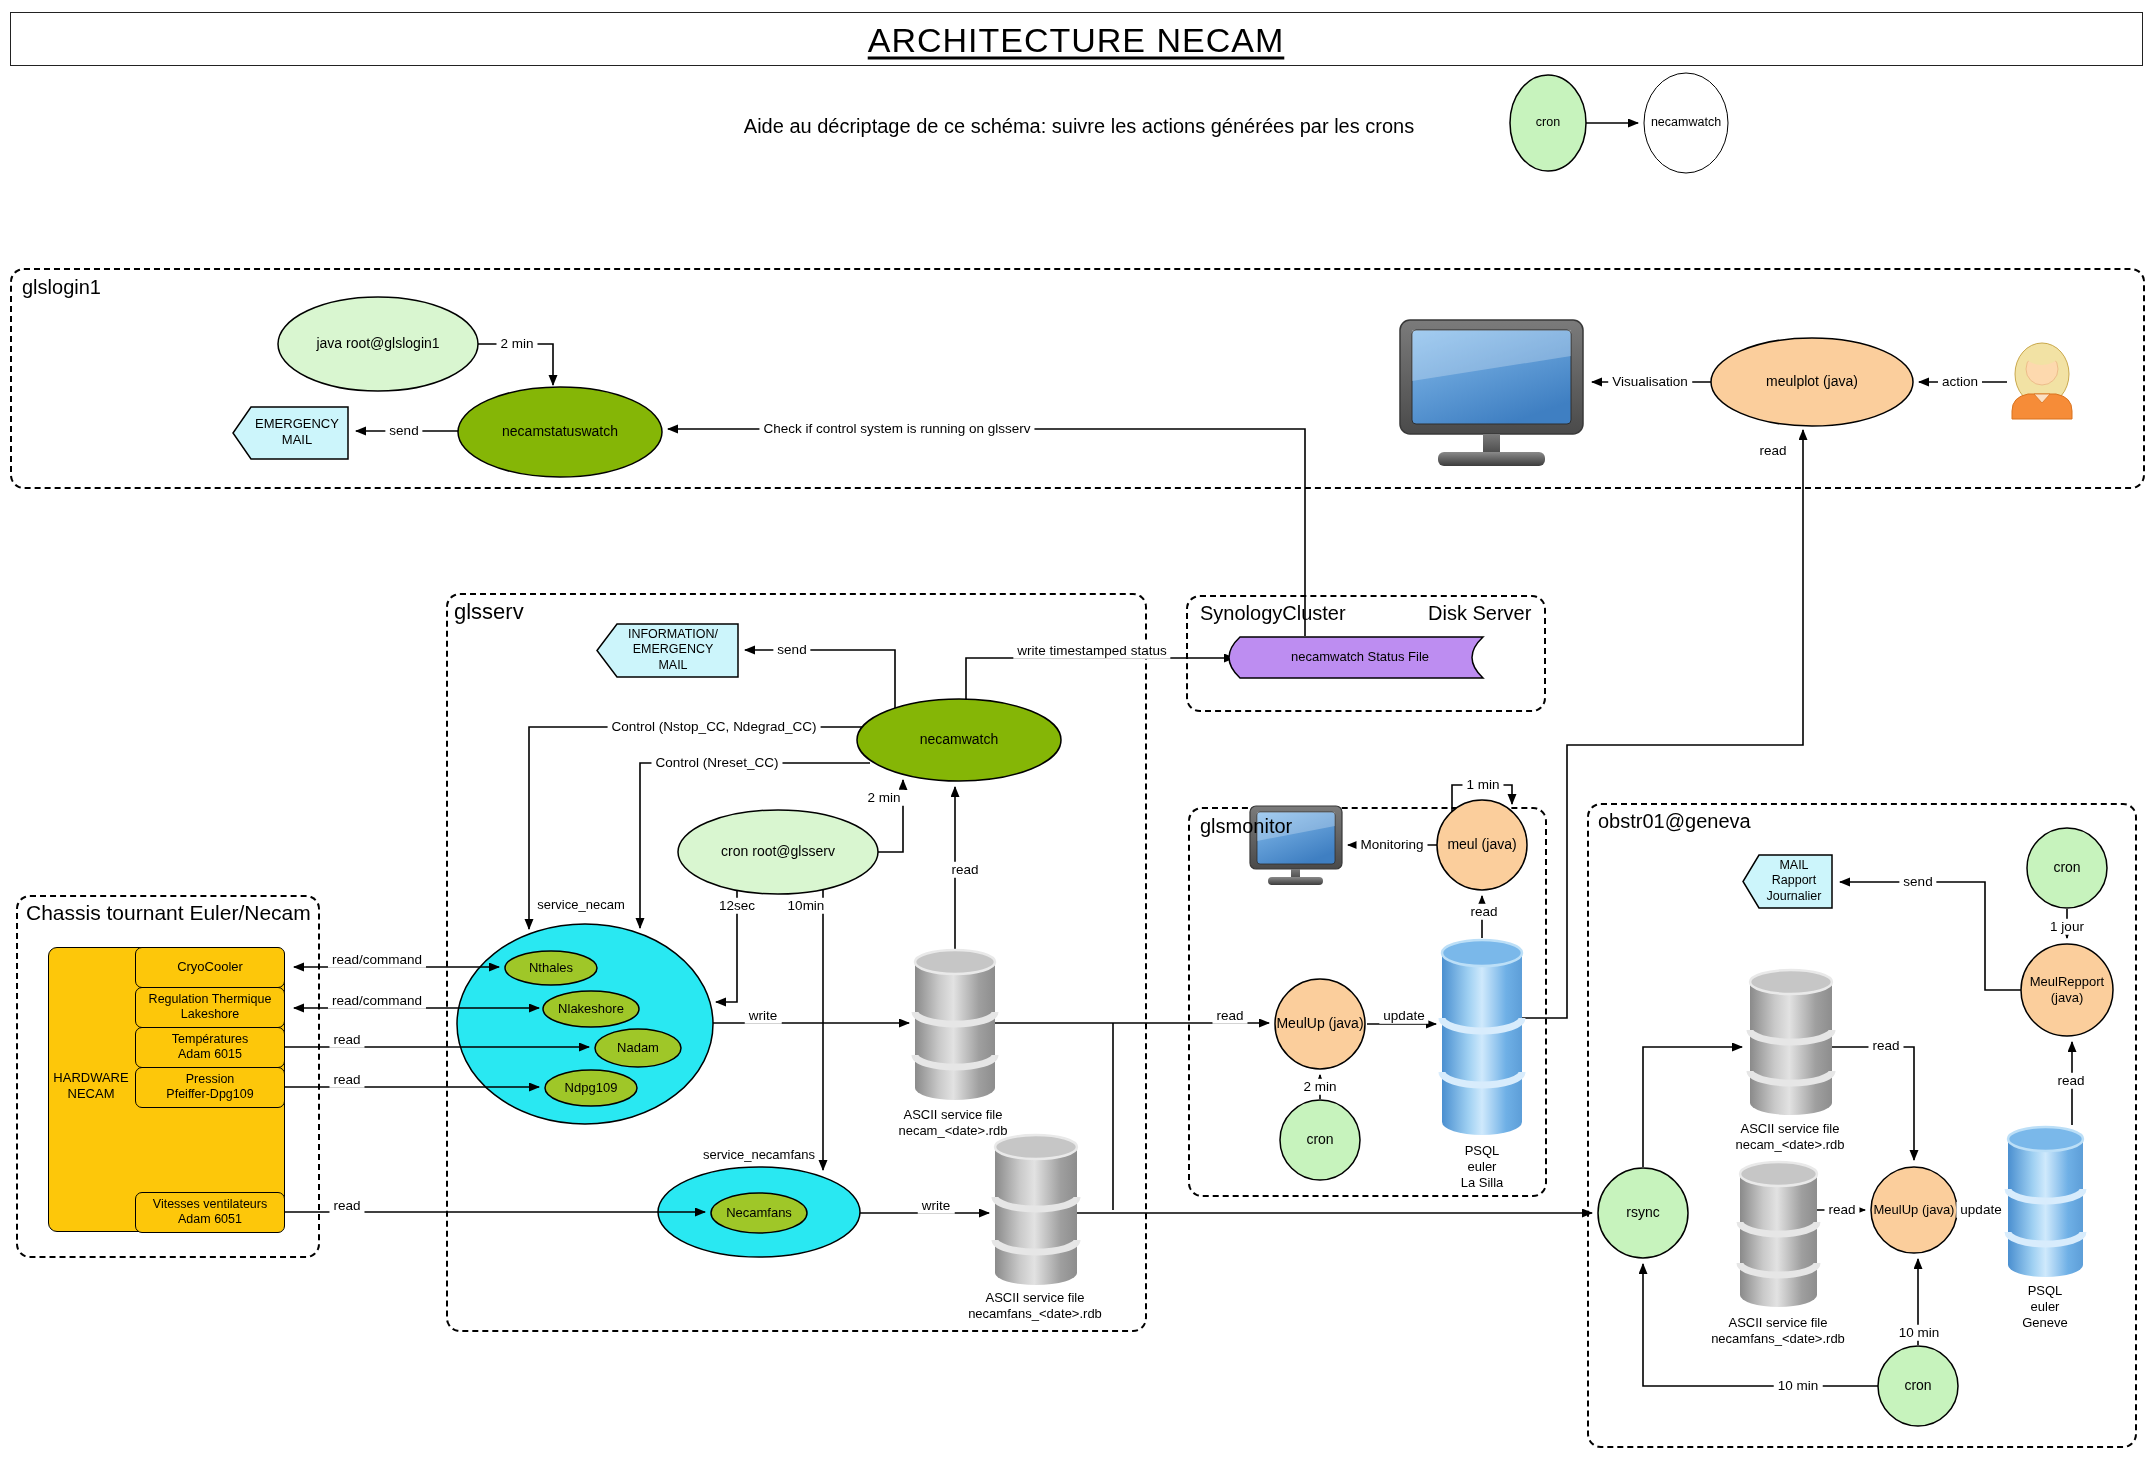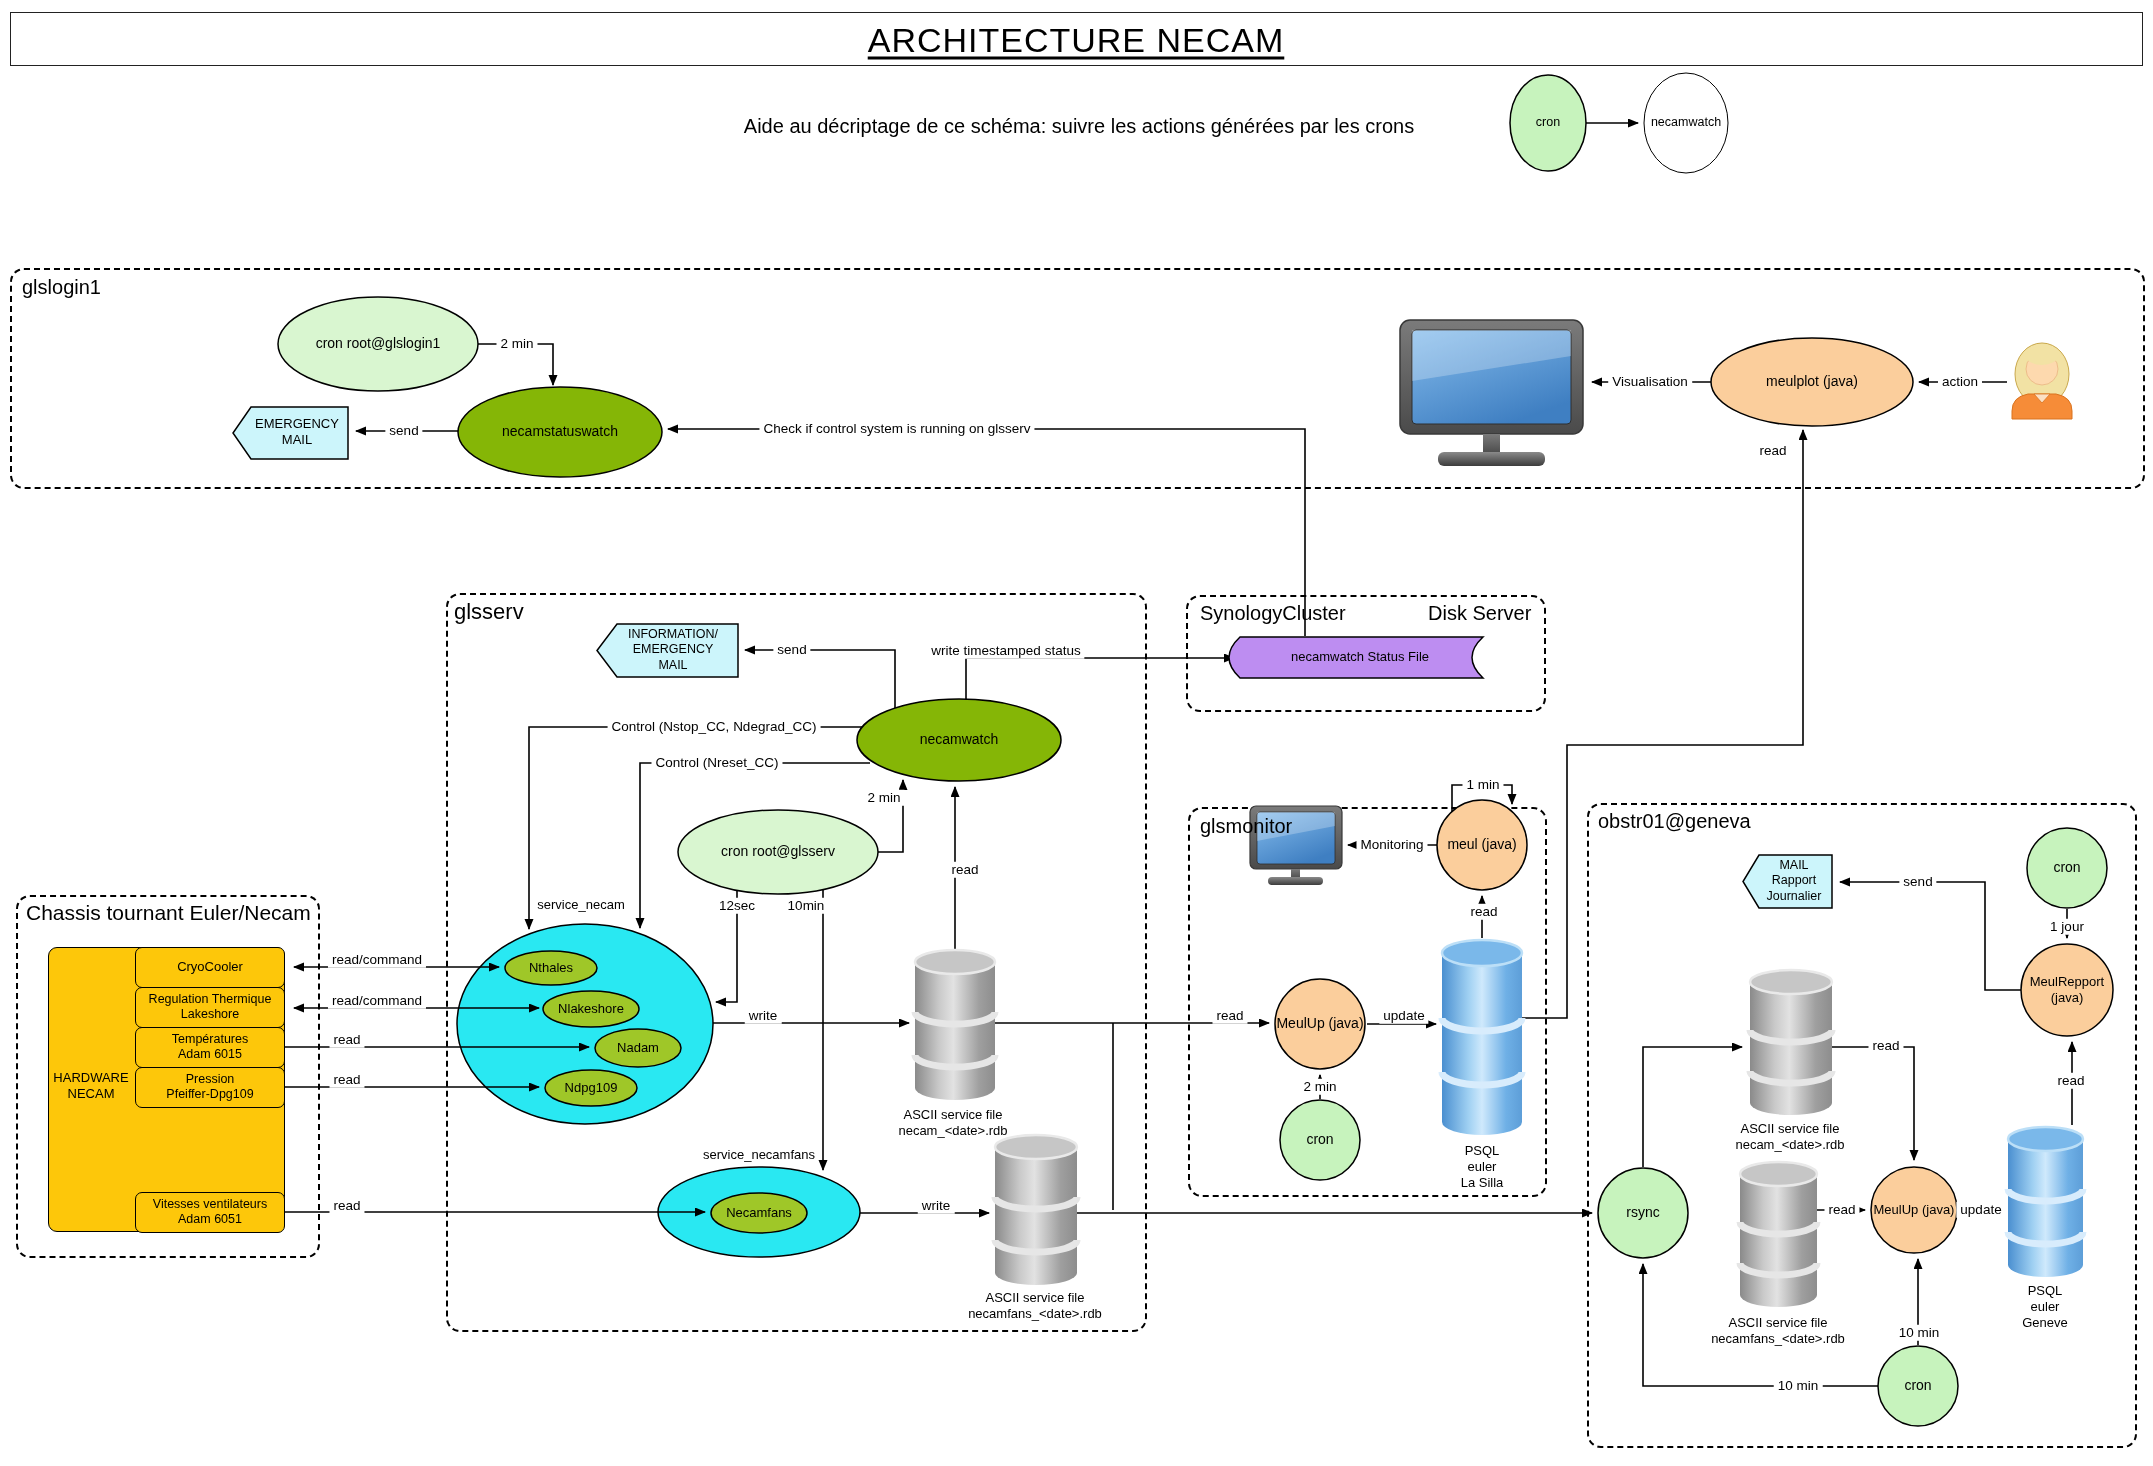--- a/index.html
+++ b/index.html
@@ -226,21 +226,21 @@
   <div class="lbl s12" style="left:1686px;top:123px">necamwatch</div>
 
   <div class="bt" style="left:22px;top:276px;font-size:20px">glslogin1</div>
   <div class="bt" style="left:454px;top:599px;font-size:22px">glsserv</div>
   <div class="bt" style="left:26px;top:901px;font-size:21px">Chassis tournant Euler/Necam</div>
   <div class="bt" style="left:1200px;top:602px">SynologyCluster</div>
   <div class="bt" style="left:1428px;top:602px">Disk Server</div>
   <div class="bt" style="left:1200px;top:815px">glsmonitor</div>
   <div class="bt" style="left:1598px;top:810px">obstr01@geneva</div>
 
-  <div class="lbl s14" style="left:378px;top:344px">cron root@glslogin1</div>
+  <div class="lbl s14" style="left:378px;top:344px">java root@glslogin1</div>
   <div class="lbl s14" style="left:560px;top:432px">necamstatuswatch</div>
   <div class="lbl s13" style="left:297px;top:432px">EMERGENCY
 MAIL</div>
   <div class="lbl s14" style="left:1812px;top:382px">meulplot (java)</div>
   <div class="lbl s12" style="left:673px;top:650px">INFORMATION/
 EMERGENCY
 MAIL</div>
   <div class="lbl s14" style="left:959px;top:740px">necamwatch</div>
   <div class="lbl s14" style="left:778px;top:852px">cron root@glsserv</div>
   <div class="lbl s13" style="left:581px;top:905px">service_necam</div>
@@ -289,21 +289,21 @@
 euler
 Geneve</div>
 
   <div class="lbl bg" style="left:517px;top:344px">2 min</div>
   <div class="lbl bg" style="left:404px;top:431px">send</div>
   <div class="lbl bg" style="left:897px;top:429px">Check if control system is running on glsserv</div>
   <div class="lbl bg" style="left:1650px;top:382px">Visualisation</div>
   <div class="lbl bg" style="left:1960px;top:382px">action</div>
   <div class="lbl" style="left:1773px;top:451px">read</div>
   <div class="lbl bg" style="left:792px;top:650px">send</div>
-  <div class="lbl bg" style="left:1006px;top:651px">write timestamped status</div>
+  <div class="lbl bg" style="left:1092px;top:651px">write timestamped status</div>
   <div class="lbl bg" style="left:714px;top:727px">Control (Nstop_CC, Ndegrad_CC)</div>
   <div class="lbl bg" style="left:717px;top:763px">Control (Nreset_CC)</div>
   <div class="lbl bg" style="left:884px;top:798px">2 min</div>
   <div class="lbl bg" style="left:737px;top:906px">12sec</div>
   <div class="lbl bg" style="left:806px;top:906px">10min</div>
   <div class="lbl bg" style="left:965px;top:870px">read</div>
   <div class="lbl bg" style="left:763px;top:1016px">write</div>
   <div class="lbl bg" style="left:1230px;top:1016px">read</div>
   <div class="lbl bg" style="left:936px;top:1206px">write</div>
   <div class="lbl bg" style="left:377px;top:960px">read/command</div>

